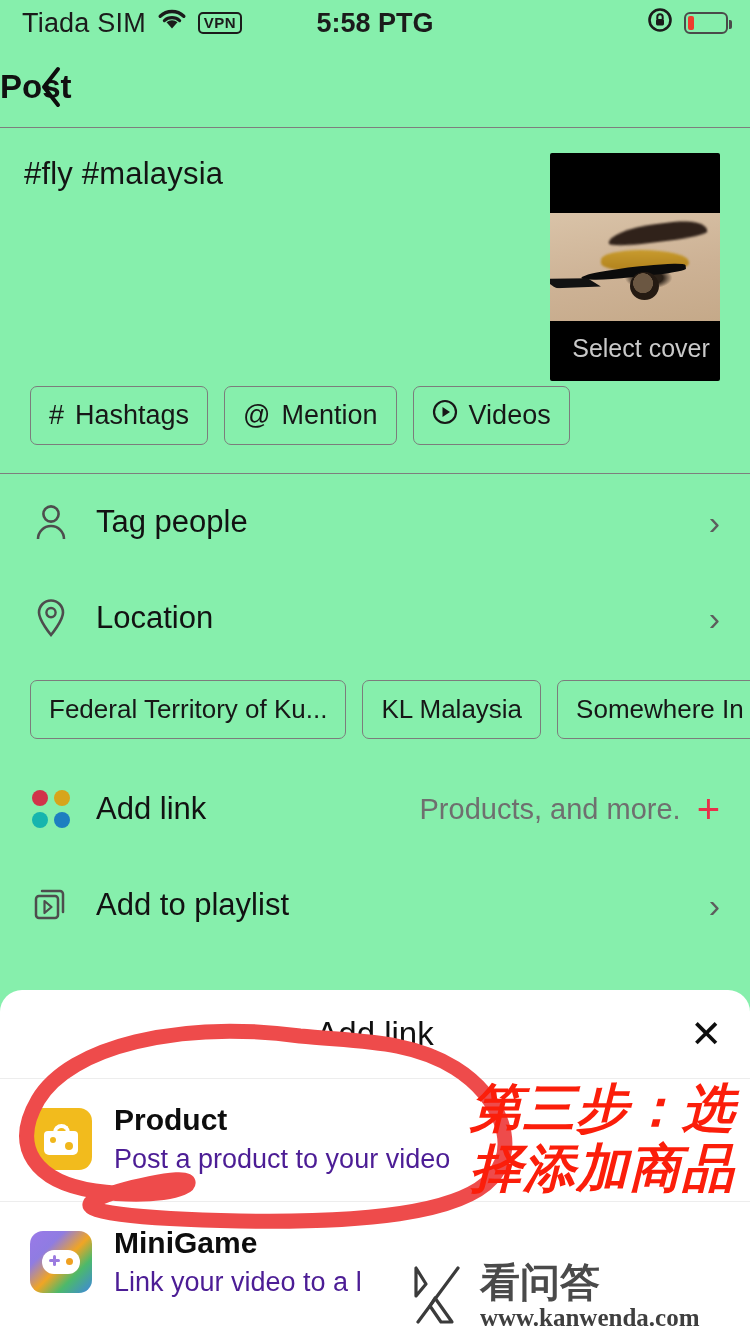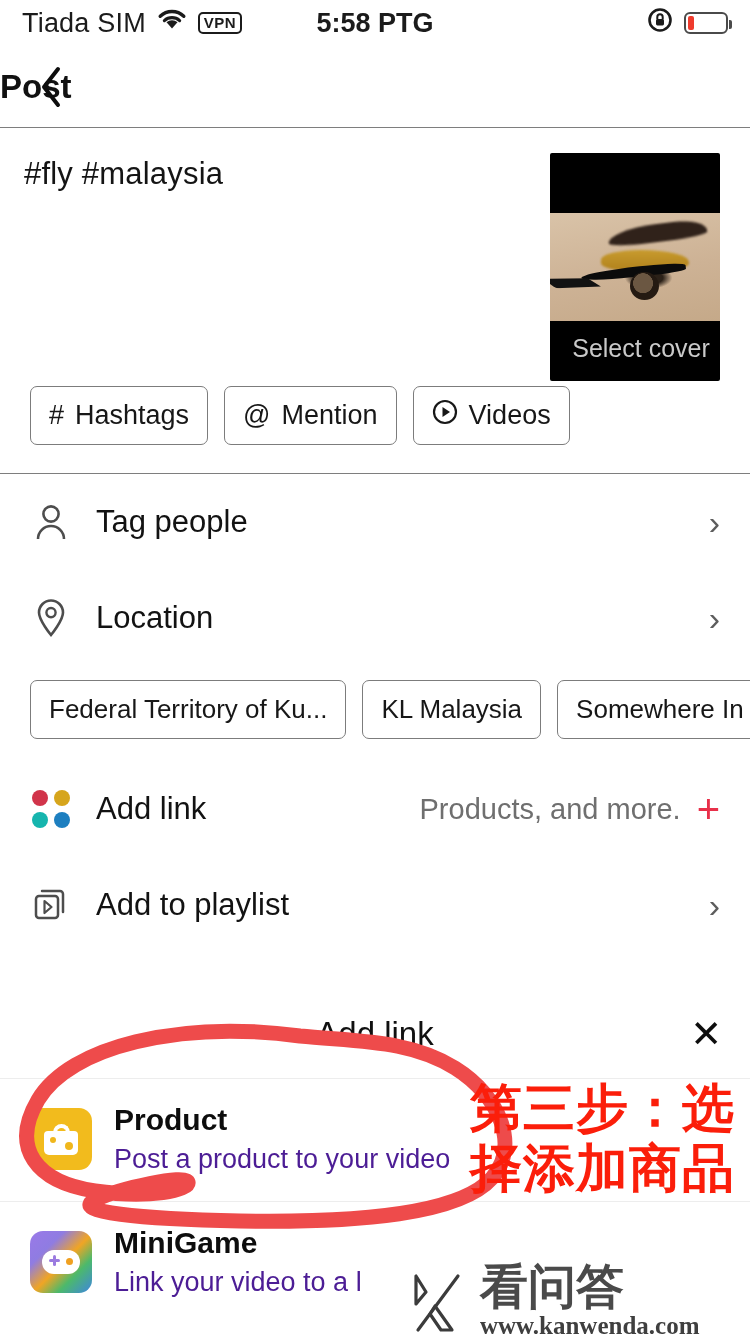--- a/index.html
+++ b/index.html
@@ -6,21 +6,21 @@
   html,body { width:750px; height:1334px; }
   body {
     font-family:"Liberation Sans","DejaVu Sans",sans-serif;
     background:#8b8b8b;
     overflow:hidden;
     position:relative;
   }
   #phone { position:absolute; inset:0; width:750px; height:1334px; overflow:hidden; }
 
   
-  .dimmed { position:absolute; inset:0; background:#ffffff; color:#2a2a2a; }
+  .dimmed { position:absolute; inset:0; background:#86efac; color:#2a2a2a; }
 
   
   .statusbar {
     height:46px; display:flex; align-items:center;
     padding:0 22px; font-size:27px; color:#1b1b1b;
   }
   .sb-left { display:flex; align-items:center; gap:11px; }
   .sb-carrier { font-size:27px; letter-spacing:.2px; }
   .vpn-badge {
     border:2.5px solid #1b1b1b; border-radius:5px;
@@ -143,27 +143,28 @@
            border-radius:50%; background:#f0a020; }
 
   
   .anno-svg { position:absolute; left:0; top:0; width:750px; height:1334px;
               pointer-events:none; }
   .anno-cn {
     position:absolute; left:470px; top:1078px; width:275px;
     color:#fb1e0a; font-size:52px; font-weight:bold; line-height:1.16;
     font-family:"DejaVu Sans","Liberation Sans",sans-serif;
     letter-spacing:1px;
+    font-style:italic;
   }
 
   
   .wm { position:absolute; left:408px; top:1262px; display:flex; align-items:flex-end; gap:10px; }
   .wm-k { width:62px; height:66px; }
   .wm-txts { display:flex; flex-direction:column; }
-  .wm-cn { font-size:48px; font-weight:bold; color:#4a4a4a; line-height:1;
+  .wm-cn { font-size:40px; font-weight:bold; color:#4a4a4a; line-height:1;
            font-family:"DejaVu Sans","Liberation Sans",sans-serif; }
   .wm-url { font-size:25px; font-weight:bold; color:#3f3f3f;
             font-family:"Liberation Serif","DejaVu Serif",serif; margin-top:2px; }
 </style>
 </head>
 <body>
 
 <div id="phone">
 
   <div class="dimmed">

